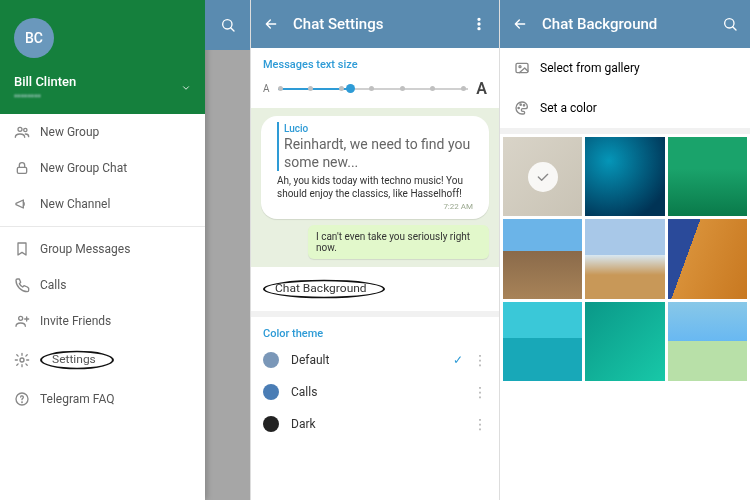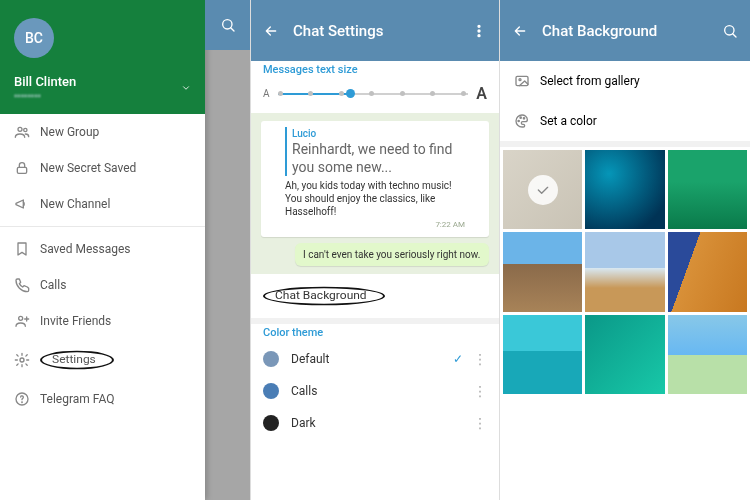--- a/index.html
+++ b/index.html
@@ -12,39 +12,39 @@
 .drawer-right{width:45px;background:rgba(0,0,0,.35);height:100%;position:relative}
 .search-corner{position:absolute;top:0;right:0;width:45px;height:50px;background:#5a8bb0;display:flex;align-items:center;justify-content:center;color:#fff}
 .profile{background:#15803d;color:#fff;padding:18px 14px 12px}
 .avatar{width:40px;height:40px;border-radius:50%;background:#6a98bc;display:flex;align-items:center;justify-content:center;font-size:14px;font-weight:500}
 .username-row{display:flex;align-items:center;justify-content:space-between;margin-top:16px}
 .username{font-size:13px;font-weight:500}
 .phone{font-size:10px;color:#cfe0ec;margin-top:2px;filter:blur(1px)}
 .menu-item{display:flex;align-items:center;padding:10px 14px;color:#555;font-size:12px;cursor:pointer}
 .menu-item .mi-icon{width:26px;color:#888;display:flex;align-items:center}
 .menu-sep{height:1px;background:#e8e8e8;margin:4px 0}
-.topbar{background:#5a8bb0;color:#fff;height:61px;display:flex;align-items:center;padding:0 12px}
+.topbar{background:#5a8bb0;color:#fff;height:48px;display:flex;align-items:center;padding:0 12px}
 .topbar .title{font-size:15px;font-weight:500;flex:1;margin-left:14px}
 .tb-icon{color:#fff;cursor:pointer;display:flex}
-.section-label{color:#2e9bd6;font-size:11px;font-weight:500;padding:2px 12px 4px}
+.section-label{color:#2e9bd6;font-size:11px;font-weight:500;padding:10px 12px 4px}
 .slider-row{display:flex;align-items:center;padding:4px 12px 10px;gap:8px}
 .slider-a{font-size:10px;color:#777}
 .slider-A{font-size:16px;color:#444;font-weight:600}
 .slider{flex:1;height:14px;position:relative}
 .slider-track{position:absolute;top:6px;left:0;right:0;height:2px;background:#d0d0d0}
 .slider-fill{position:absolute;top:6px;left:0;width:38%;height:2px;background:#2e9bd6}
 .slider-dot{position:absolute;top:4px;width:5px;height:5px;border-radius:50%;background:#c0c0c0}
 .slider-thumb{position:absolute;top:2px;left:36%;width:9px;height:9px;border-radius:50%;background:#2e9bd6}
 .preview{background:#e8f0e0;padding:8px 10px}
-.bubble-in{background:#fff;border-radius:3px;padding:6px 24px;font-size:10px;color:#333;line-height:1.3;box-shadow:0 1px 1px rgba(0,0,0,.1);position:relative}
+.bubble-in{background:#fff;border-radius:16px;padding:6px 16px;font-size:10px;color:#333;line-height:1.3;box-shadow:0 1px 1px rgba(0,0,0,.1);position:relative}
 .reply-bar{border-left:2px solid #2e9bd6;padding-left:5px;margin-bottom:3px}
 .reply-name{color:#2e9bd6;font-weight:500;font-size:10px}
 .reply-text{color:#666;font-size:14px}
 .bubble-time{font-size:8px;color:#9aa88f;text-align:right;margin-top:2px}
-.bubble-out{background:#e2f8cb;border-radius:6px;padding:6px 8px;font-size:10px;color:#333;margin-top:6px;margin-left:34px;box-shadow:0 1px 1px rgba(0,0,0,.1)}
+.bubble-out{background:#e2f8cb;border-radius:6px;padding:6px 8px;font-size:10px;color:#333;margin-top:6px;margin-left:47px;box-shadow:0 1px 1px rgba(0,0,0,.1)}
 .bubble-out .bubble-time{color:#7bb255}
 .checks{color:#5dbb3f;font-size:9px;margin-left:2px}
 .setting-row{padding:11px 12px;font-size:12px;color:#333;display:flex;align-items:center;justify-content:space-between;border-top:1px solid #eee;cursor:pointer}
 .setting-row.first{border-top:none}
 .off-val{color:#e66;font-size:11px}
 .theme-row{display:flex;align-items:center;padding:8px 12px;font-size:12px;color:#333;cursor:pointer}
 .theme-dot{width:16px;height:16px;border-radius:50%;margin-right:12px}
 .theme-check{color:#2e9bd6;margin-left:auto;margin-right:10px}
 .theme-more{color:#aaa;font-size:14px}
 .bg-option{display:flex;align-items:center;padding:12px 14px;font-size:12px;color:#000000;cursor:pointer}
@@ -86,41 +86,41 @@
           </span>
           <span>New Group</span>
         </div>
       <div class="menu-item">
           <span class="mi-icon">
             <svg viewBox="0 0 24 24">
               <rect x="5" y="11" width="14" height="9" rx="2"></rect>
               <path d="M8 11V8a4 4 0 0 1 8 0v3"></path>
             </svg>
           </span>
-          <span>New Secret Saved</span>
+          <span>New Group Chat</span>
         </div>
       <div class="menu-item">
           <span class="mi-icon">
             <svg viewBox="0 0 24 24">
               <path d="M3 11v2l11 5V6L3 11z"></path>
               <path d="M14 9a4 4 0 0 1 0 6"></path>
             </svg>
           </span>
           <span>New Channel</span>
         </div>
     </div>
     <div class="menu-sep"></div>
     <div>
       <div class="menu-item">
           <span class="mi-icon">
             <svg viewBox="0 0 24 24">
               <path d="M6 3h12v18l-6-4-6 4V3z"></path>
             </svg>
           </span>
-          <span>Saved Messages</span>
+          <span>Group Messages</span>
         </div>
       <div class="menu-item">
           <span class="mi-icon">
             <svg viewBox="0 0 24 24">
               <path d="M22 17v3a2 2 0 0 1-2 2c-9 0-17-8-17-17a2 2 0 0 1 2-2h3l2 5-2 2c1 2 3 4 5 5l2-2 5 2z"></path>
             </svg>
           </span>
           <span>Calls</span>
         </div>
       <div class="menu-item">

